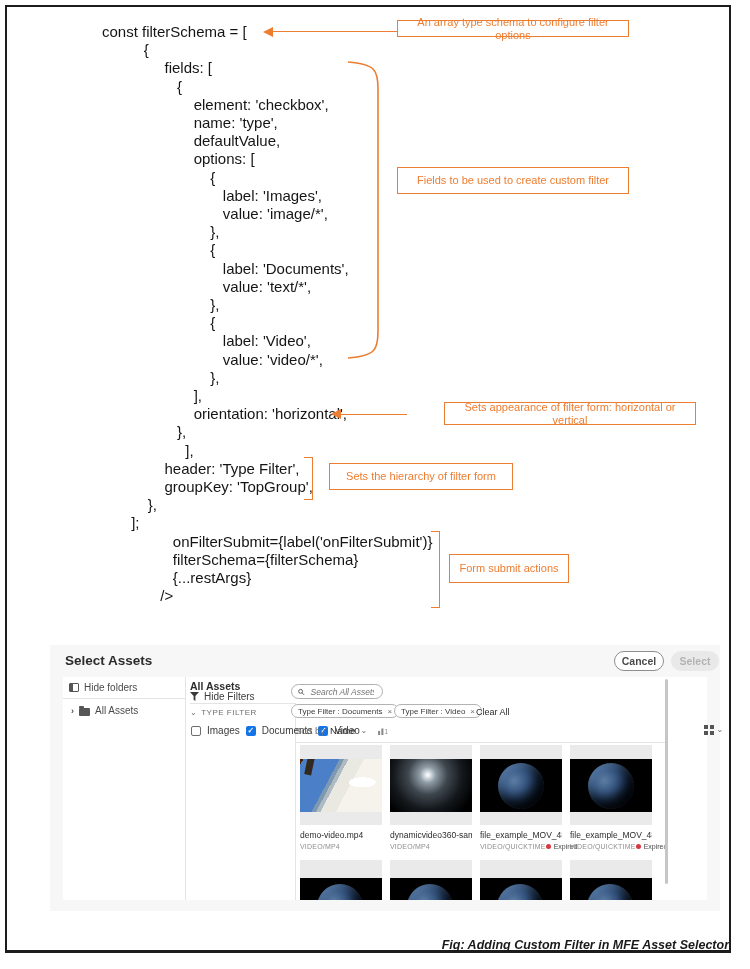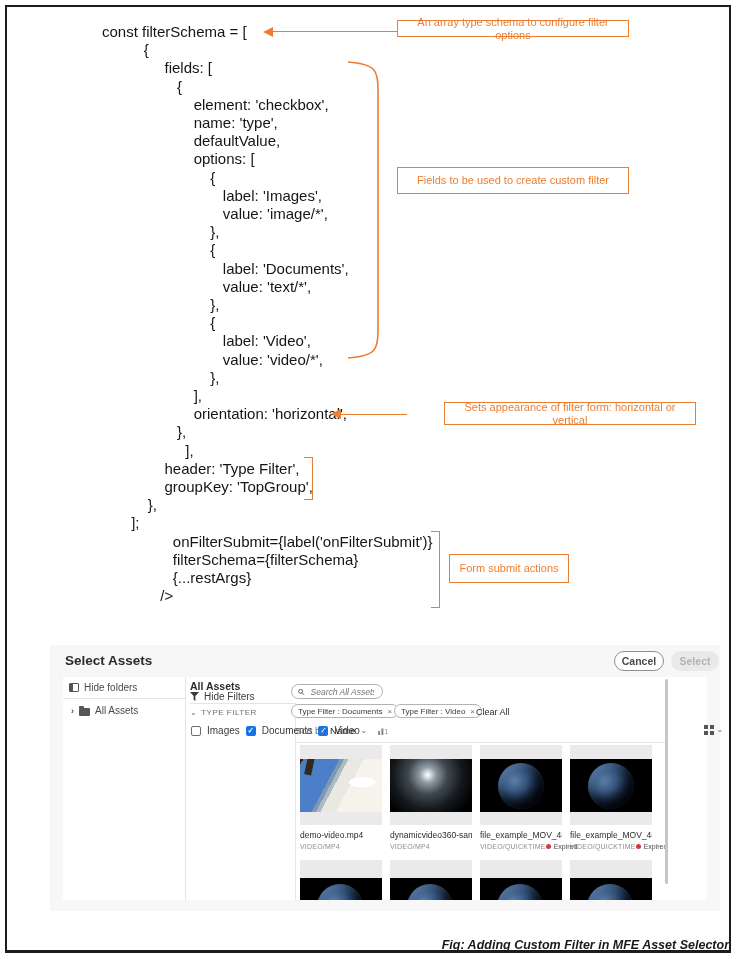--- a/index.html
+++ b/index.html
@@ -135,20 +135,23 @@
     <span>Fields to be used to create custom filter</span>
   </div>
 
   <div class="abs callout" style="left:400px;top:395px;width:252px;height:23px;margin-left:37px;">
     <span>Sets appearance of filter form: horizontal or vertical</span>
   </div>
   <div class="abs hline" style="left:334px;top:406.5px;width:66px;"></div>
   <div class="abs arrowhead-left" style="left:324px;top:402px;"></div>
 
   <div class="abs sqbracket" style="left:297px;top:450px;height:43px;"></div>
+  <div class="abs callout" style="left:322px;top:456px;width:184px;height:27px;">
+    <span>Sets the hierarchy of filter form</span>
+  </div>
 
   <div class="abs sqbracket" style="left:424px;top:524px;height:77px;"></div>
   <div class="abs callout" style="left:442px;top:547px;width:120px;height:29px;">
     <span>Form submit actions</span>
   </div>
 
   <div class="abs dialog">
     <div class="dlg-title">Select Assets</div>
     <div class="btn btn-cancel">Cancel</div>
     <div class="btn btn-select">Select</div>

